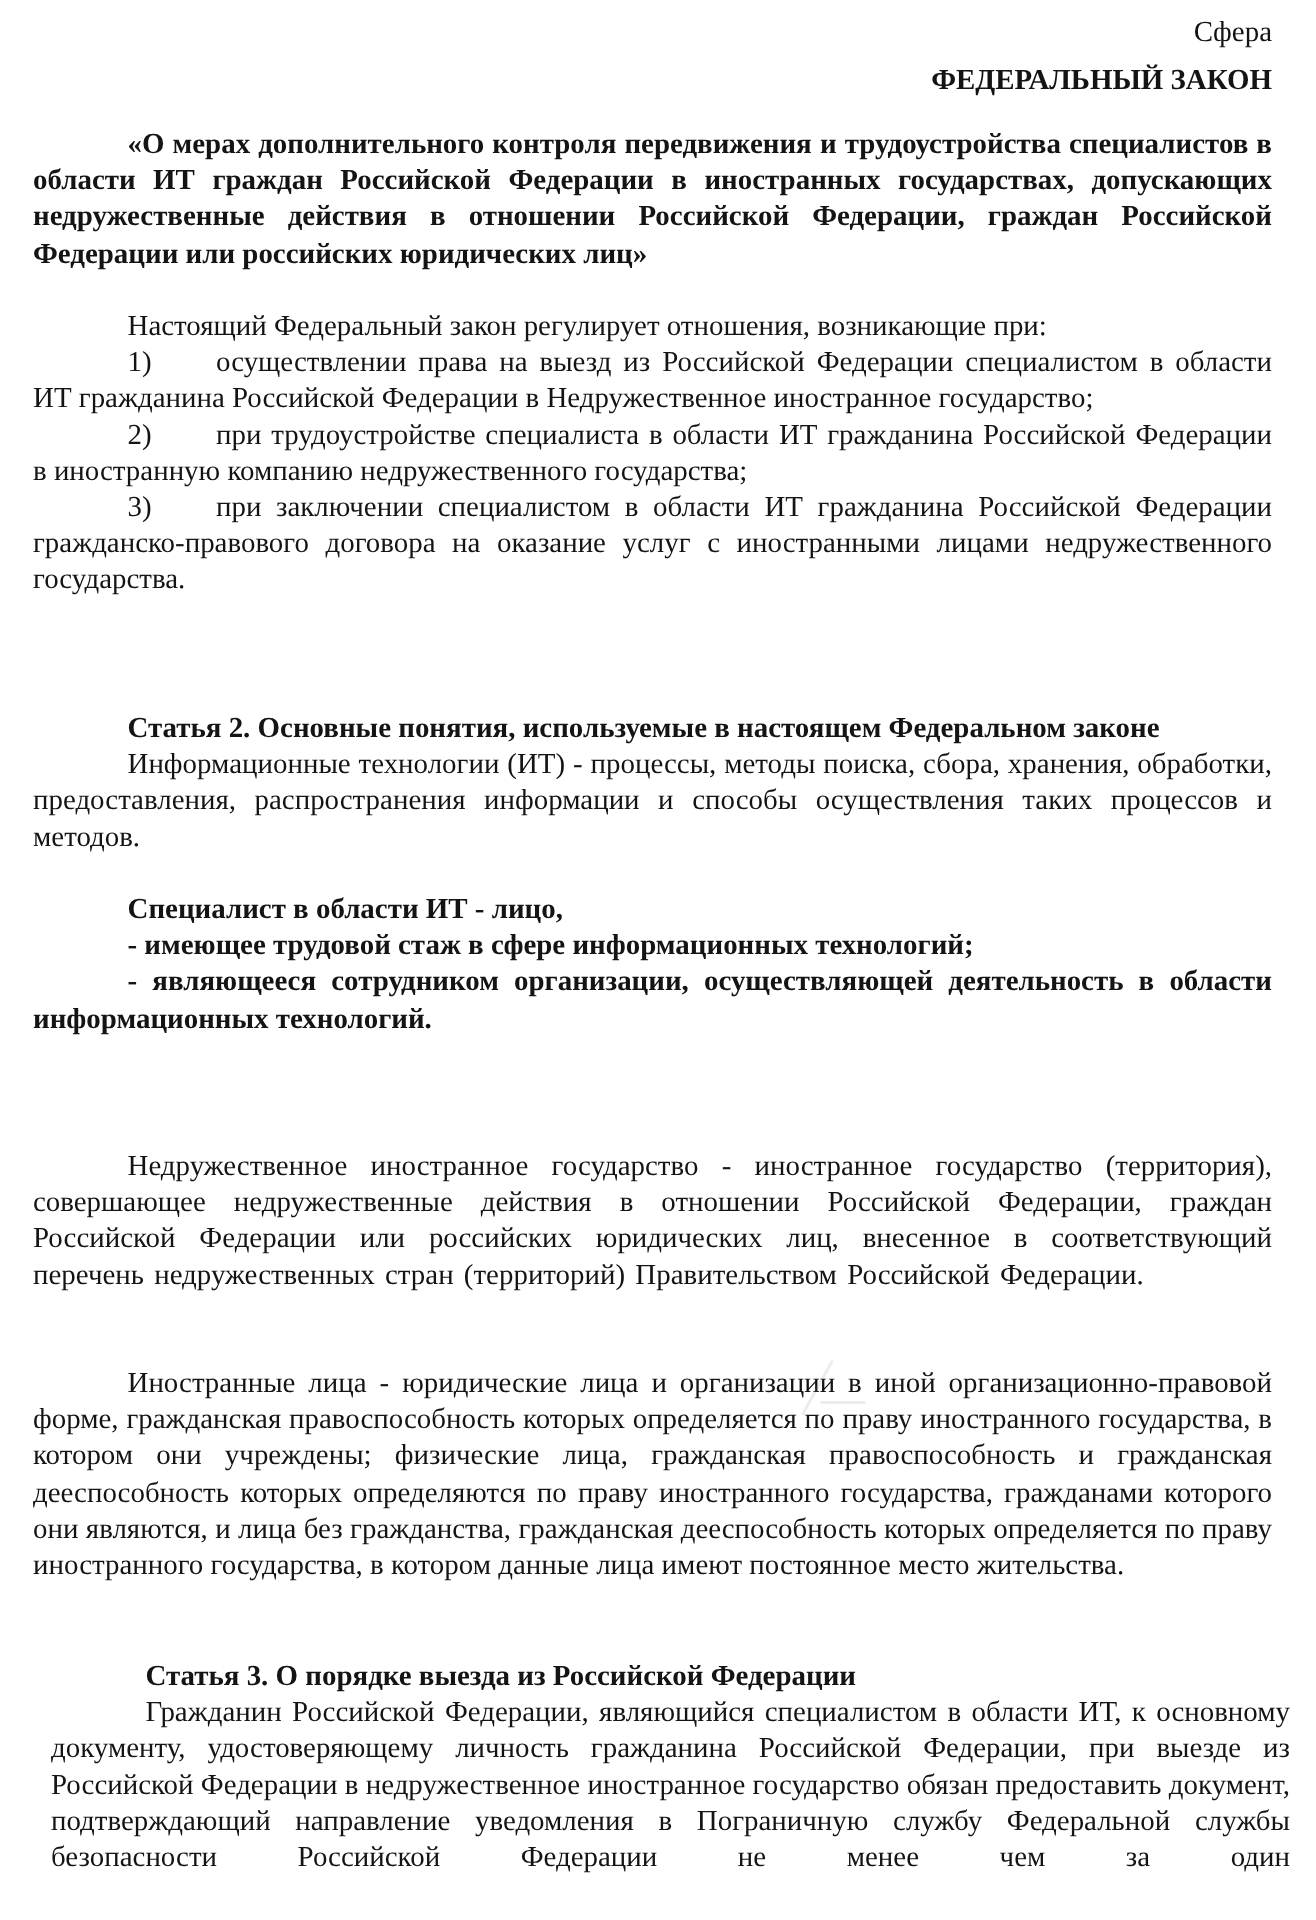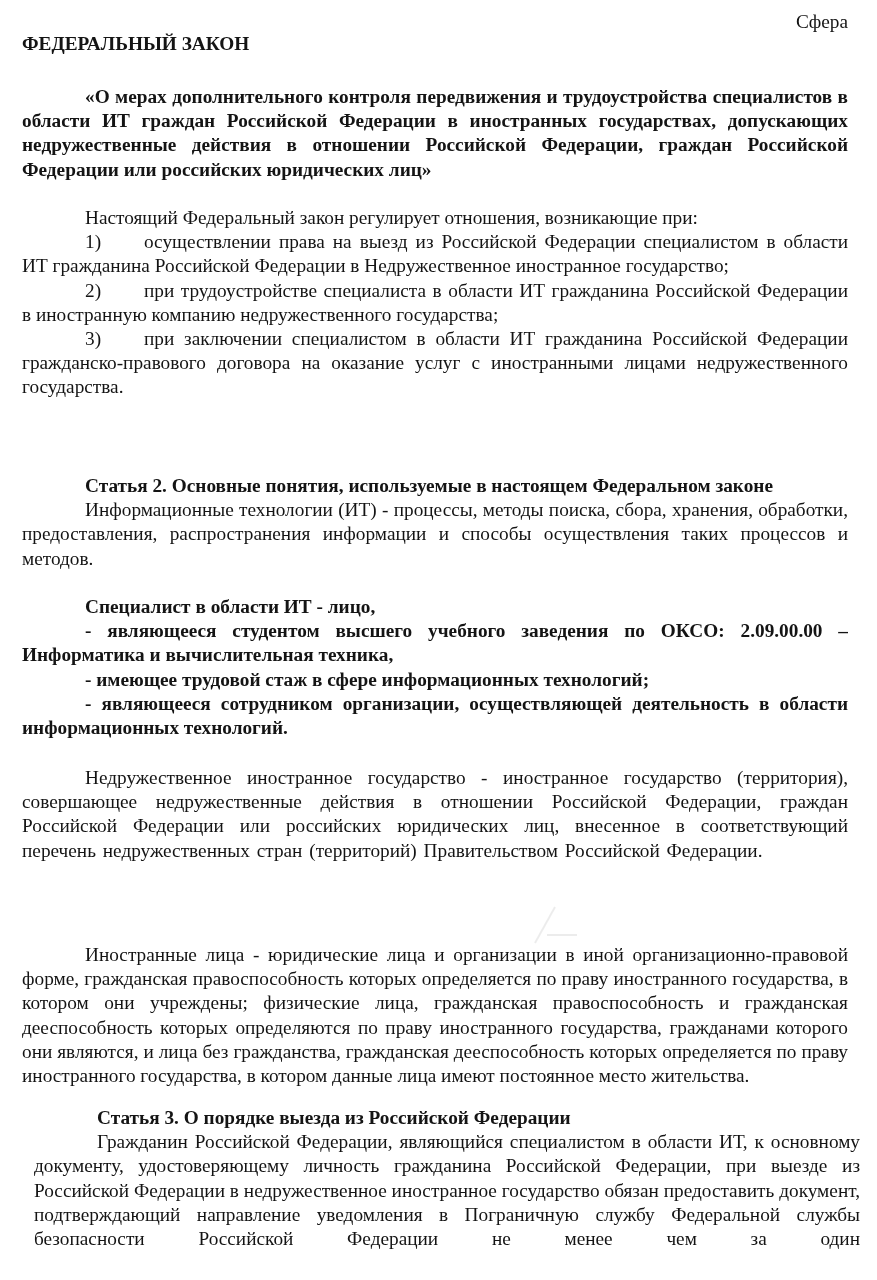--- a/index.html
+++ b/index.html
@@ -3,21 +3,21 @@
 <meta charset="utf-8">
 <style>
   html, body { margin: 0; padding: 0; background: #ffffff; }
   body { width: 877px; height: 1280px; overflow: hidden; position: relative; }
   .page {
     position: absolute; left: 22px; top: 0; width: 826px;
     font-family: "Liberation Serif", serif; font-size: 19.3px; line-height: 24.2px;
     color: #141414;
   }
   .project { position: absolute; right: 0; top: 10px; font-size: 19.3px; }
-  .title { position: absolute; left: 0; width: 100%; top: 32px; text-align: left; font-weight: bold; font-size: 19.3px; }
+  .title { position: absolute; left: 0; width: 100%; top: 42px; text-align: right; font-weight: bold; font-size: 19.3px; }
   p { margin: 0; text-align: justify; }
   .ind { text-indent: 63px; }
   .bold { font-weight: bold; }
   .block { position: absolute; left: 0; width: 100%; }
   .num { display: inline-block; width: 59px; text-indent: 0; }
   .watermark { position: absolute; left: 525px; top: 905px; width: 60px; height: 40px; opacity: 0.15; }
 </style>
 </head>
 <body>
 
@@ -36,30 +36,29 @@
     <p class="ind"><span class="num">3)</span><span>при заключении специалистом в области ИТ гражданина Российской Федерации гражданско-правового договора на оказание услуг с иностранными лицами недружественного государства.</span></p>
   </div>
 
   <div class="block" style="top:474px;">
     <p class="ind bold" style="text-align:left; white-space:nowrap;">Статья 2. Основные понятия, используемые в настоящем Федеральном законе</p>
     <p class="ind">Информационные технологии (ИТ) - процессы, методы поиска, сбора, хранения, обработки, предоставления, распространения информации и способы осуществления таких процессов и методов.</p>
   </div>
 
   <div class="block" style="top:595px;font-weight:bold;">
     <p class="ind">Специалист в области ИТ - лицо,</p>
-    <p class="ind">- являющееся студентом высшего учебного заведения по ОКСО: 2.09.00.00 – Информатика и вычислительная техника,</p>
     <p class="ind">- имеющее трудовой стаж в сфере информационных технологий;</p>
     <p class="ind">- являющееся сотрудником организации, осуществляющей деятельность в области информационных технологий.</p>
   </div>
 
   <div class="block" style="top:766px;">
     <p class="ind" style="word-spacing:2px;">Недружественное иностранное государство - иностранное государство (территория), совершающее недружественные действия в отношении Российской Федерации, граждан Российской Федерации или российских юридических лиц, внесенное в соответствующий перечень недружественных стран (территорий) Правительством Российской Федерации.</p>
   </div>
 
-  <div class="block" style="top:943px;">
+  <div class="block" style="top:911px;">
     <p class="ind">Иностранные лица - юридические лица и организации в иной организационно-правовой форме, гражданская правоспособность которых определяется по праву иностранного государства, в котором они учреждены; физические лица, гражданская правоспособность и гражданская дееспособность которых определяются по праву иностранного государства, гражданами которого они являются, и лица без гражданства, гражданская дееспособность которых определяется по праву иностранного государства, в котором данные лица имеют постоянное место жительства.</p>
   </div>
 
   <div class="block" style="top:1106px;margin-left:12px;">
     <p class="ind bold">Статья 3. О порядке выезда из Российской Федерации</p>
     <p class="ind" style="text-align-last:justify;">Гражданин Российской Федерации, являющийся специалистом в области ИТ, к основному документу, удостоверяющему личность гражданина Российской Федерации, при выезде из Российской Федерации в недружественное иностранное государство обязан предоставить документ, подтверждающий направление уведомления в Пограничную службу Федеральной службы безопасности Российской Федерации не менее чем за один</p>
   </div>
 </div>
 
 <svg class="watermark" viewBox="0 0 60 40">

